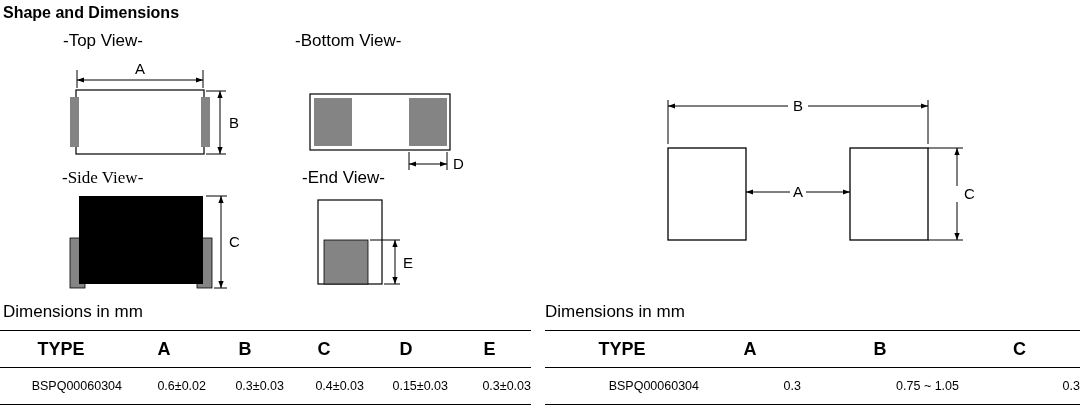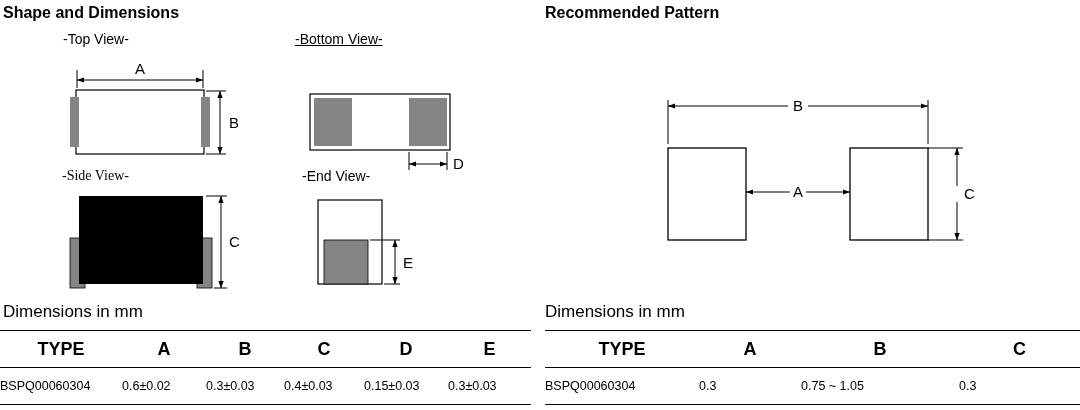--- a/index.html
+++ b/index.html
@@ -1,37 +1,37 @@
 <!DOCTYPE html>
 <html><head>
 <meta charset="utf-8">
 <style>
   * { margin:0; padding:0; box-sizing:border-box; }
   body { background:#fff; font-family:"Liberation Sans", sans-serif; color:#000; }
   .page { position:relative; width:1080px; height:408px; background:#fff; overflow:hidden; }
   .section-title { position:absolute; font-size:16px; font-weight:bold; }
-  .view-label { position:absolute; font-size:14px; }
+  .view-label { position:absolute; font-size:17px; }
   .dims-note { position:absolute; font-size:17px; }
   svg.drawing { position:absolute; top:0; }
   svg.drawing text { font-family:"Liberation Sans", sans-serif; font-size:15px; fill:#000; }
   .dims-table { position:absolute; border-collapse:collapse; table-layout:fixed;
                 border-top:1.6px solid #000; border-bottom:1.6px solid #000; }
   .dims-table th { font-weight:bold; font-size:18px; height:37px; text-align:center;
                    border-bottom:1.2px solid #000; }
-  .dims-table td { font-weight:normal; font-size:12.5px; height:37px; text-align:left; }
+  .dims-table td { font-weight:normal; font-size:12.5px; height:37px; text-align:right; }
 </style>
 </head>
 <body>
 
 <div class="page">
 
   <div class="section-title" style="left:3px; top:4px;">Shape and Dimensions</div>
 
   <div class="view-label" style="left:63px; top:31px;">-Top View-</div>
-  <div class="view-label" style="left:295px; top:31px;text-decoration:underline;">-Bottom View-</div>
+  <div class="view-label" style="left:295px; top:31px;">-Bottom View-</div>
   <div class="view-label" style="left:62px; top:168px;font-family:Liberation Serif, serif;">-Side View-</div>
   <div class="view-label" style="left:302px; top:168px;">-End View-</div>
 
   <svg class="drawing" style="left:0px;" width="535" height="310" viewBox="0 0 535 310">
 
     <g>
       <rect x="76" y="90" width="128" height="64" fill="#ffffff" stroke="#000" stroke-width="1.2"></rect>
       <rect x="70" y="97" width="9" height="50" fill="#848484"></rect>
       <rect x="201" y="97" width="9" height="50" fill="#848484"></rect>
       <g stroke="#000" stroke-width="1">
@@ -120,21 +120,20 @@
         <td>BSPQ00060304</td>
         <td>0.6±0.02</td>
         <td>0.3±0.03</td>
         <td>0.4±0.03</td>
         <td>0.15±0.03</td>
         <td>0.3±0.03</td>
       </tr>
     </tbody>
   </table>
 
-  <div class="section-title" style="left:545px; top:4px;">Recommended Pattern</div>
 
   <svg class="drawing" style="left:545px;" width="535" height="310" viewBox="0 0 535 310">
 
     <rect x="123" y="148" width="78" height="92" fill="#ffffff" stroke="#000" stroke-width="1.3"></rect>
     <rect x="305" y="148" width="78" height="92" fill="#ffffff" stroke="#000" stroke-width="1.3"></rect>
 
     <g stroke="#000" stroke-width="1">
       <line x1="123" y1="100" x2="123" y2="144"></line>
       <line x1="383" y1="100" x2="383" y2="144"></line>
       <line x1="123" y1="106" x2="383" y2="106"></line>

